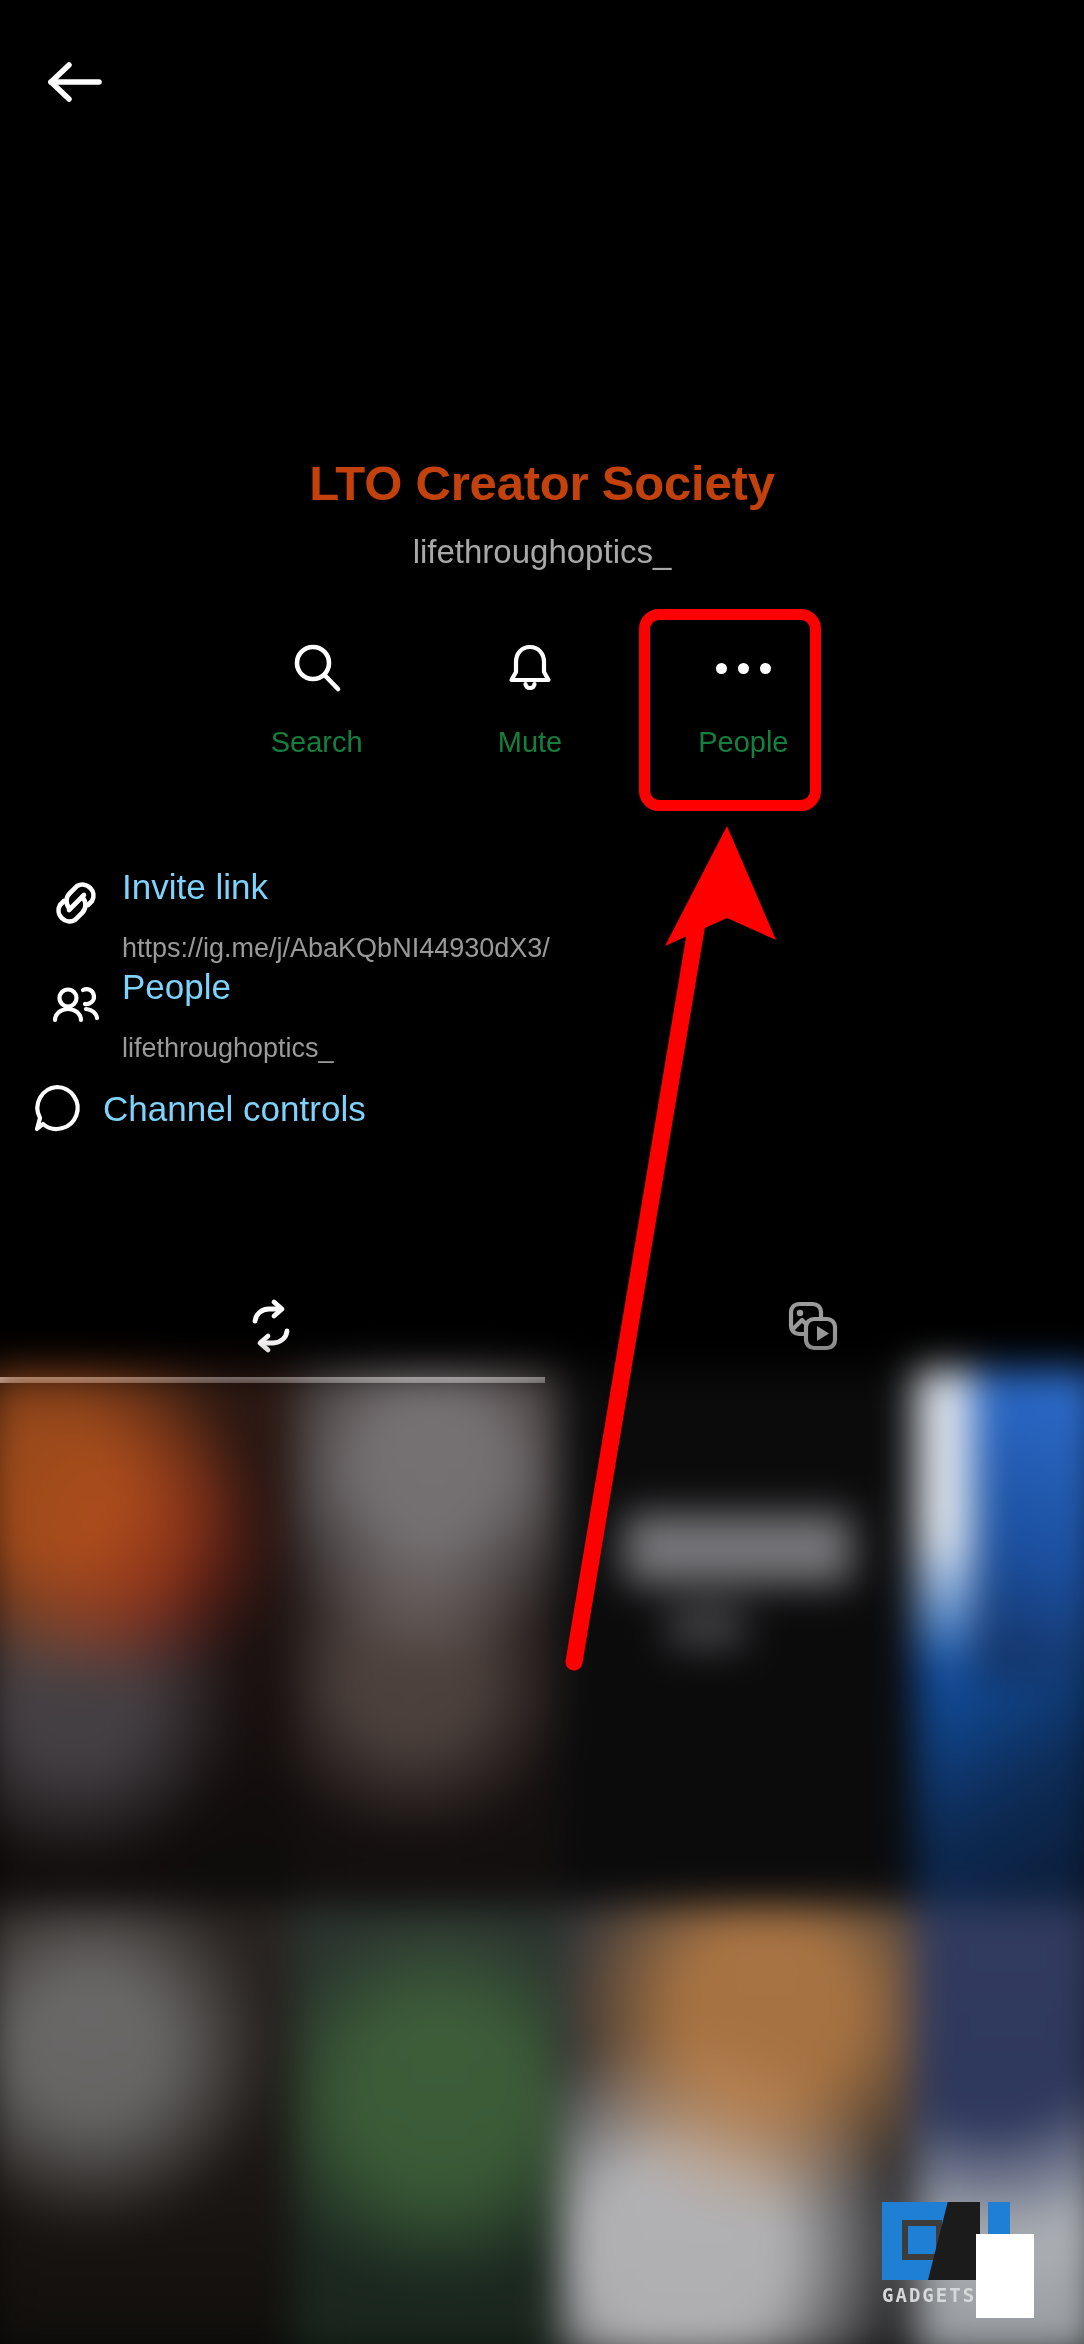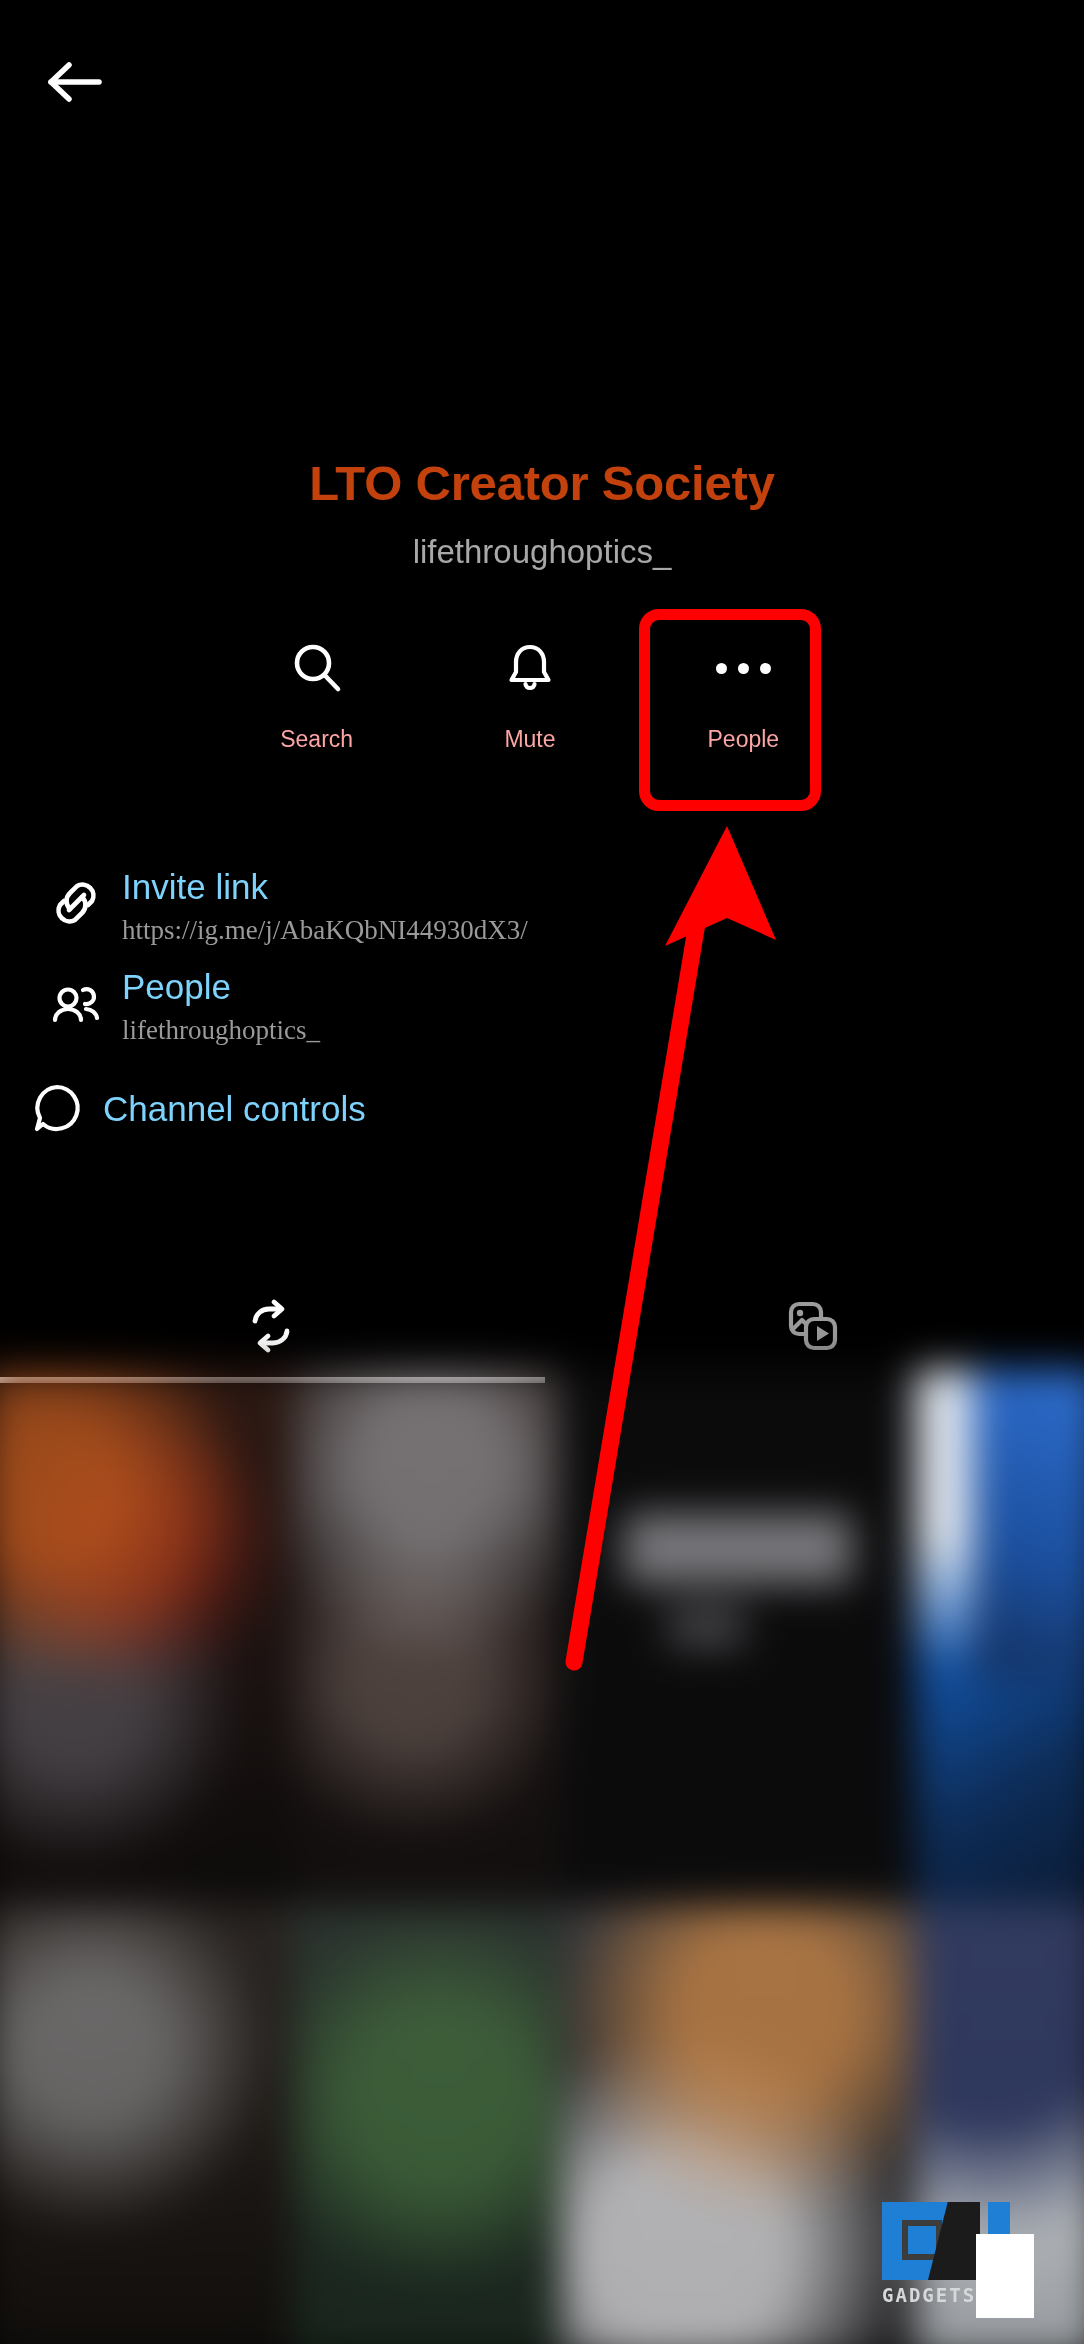--- a/index.html
+++ b/index.html
@@ -203,22 +203,22 @@
     position: relative;
   }
   .action-icon {
     height: 64px;
     display: flex;
     align-items: center;
     justify-content: center;
   }
   .action-label {
     margin-top: 26px;
-    color: #fca5a5;
-    font-size: 23px;
+    color: #15803d;
+    font-size: 29px;
   }
   .dots-icon {
     display: flex;
     gap: 11px;
     align-items: center;
   }
   .dots-icon span {
     width: 11px;
     height: 11px;
     border-radius: 50%;
@@ -270,22 +270,21 @@
   }
   .menu-title {
     color: #7dd3fc;
     font-size: 35px;
     line-height: 46px;
   }
   .menu-sub {
     color: #9a9a9a;
     font-size: 27px;
     line-height: 36px;
-    margin-top: 2px;
-    font-family: Liberation Serif, serif;
+    margin-top: 20px;
   }
   .menu-item.no-sub .menu-icon { padding-top: 0; }
   .menu-item.no-sub { align-items: center; height: 92px; padding-left: 11px; }
 
   
   #tabbar {
     position: absolute;
     left: 0;
     top: 1272px;
     width: 1084px;

